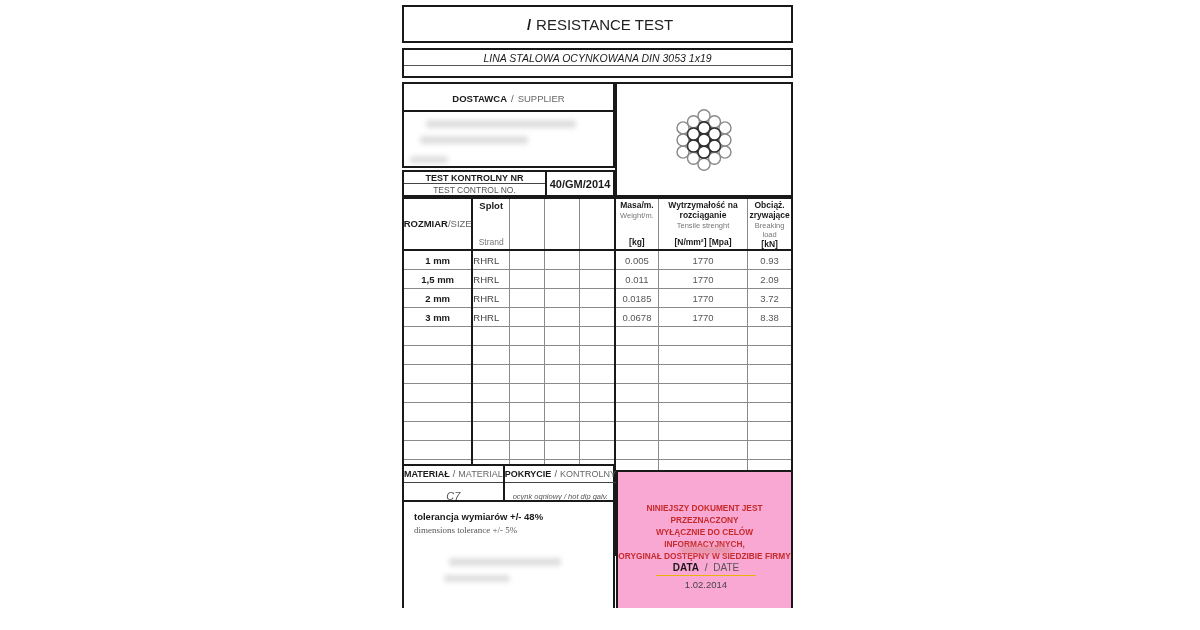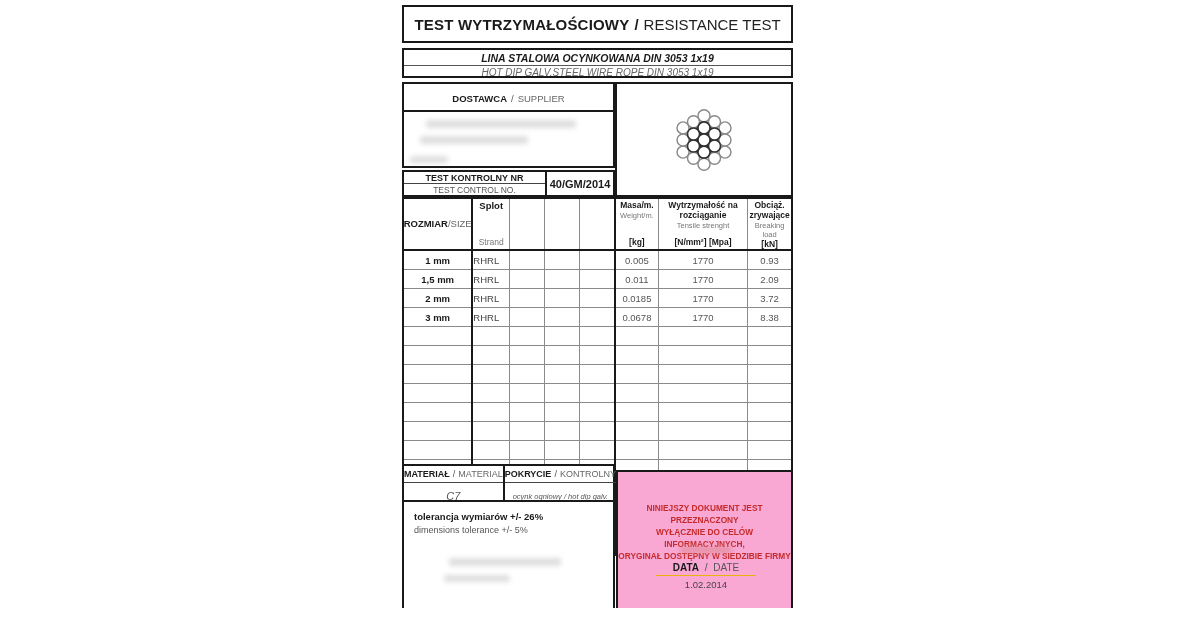--- a/index.html
+++ b/index.html
@@ -9,21 +9,21 @@
   .box{border:2px solid #191919;background:#fff;}
 
   
   #title-box{left:402px;top:5px;width:391px;height:38px;display:flex;align-items:center;justify-content:center;}
   #title-box .pl{font-weight:bold;font-size:15px;letter-spacing:.2px;}
   #title-box .sep{font-size:15px;font-weight:bold;margin:0 5px;}
   #title-box .en{font-size:15px;color:#222;}
 
   #subtitle-box{left:402px;top:48px;width:391px;height:30px;}
   #subtitle-box .r1{height:15px;border-bottom:1px solid #555;display:flex;align-items:center;justify-content:center;
-                    font-style:italic;font-weight:bold;font-size:10.5px;}
+                    font-style:italic;font-weight:normal;font-size:10.5px;}
   #subtitle-box .r2{height:13px;display:flex;align-items:center;justify-content:center;
                     font-style:italic;font-size:10px;color:#666;}
 
   
   #dostawca-box{left:402px;top:82px;width:213px;height:32px;display:flex;align-items:center;justify-content:center;}
   #dostawca-box .pl{font-weight:bold;font-size:9.5px;}
   #dostawca-box .sep{font-size:9.5px;color:#555;margin:0 4px;}
   #dostawca-box .en{font-size:9.5px;color:#666;}
 
   #supplier-box{left:402px;top:110px;width:213px;height:58px;}
@@ -72,46 +72,44 @@
   #material-box .lab{height:16px;border-bottom:1px solid #444;display:flex;align-items:center;justify-content:center;}
   #material-box .lab .pl{font-weight:bold;font-size:9px;}
   #material-box .lab .sep{font-size:9px;color:#555;margin:0 3px;}
   #material-box .lab .en{font-size:9px;color:#666;}
   #material-box .val{flex:1;display:flex;align-items:center;justify-content:center;}
   #material-box .val.c7{font-style:italic;font-size:11px;color:#555;}
   #material-box .val.cov{font-style:italic;font-size:7.5px;color:#555;}
 
   #tolerance-box{left:402px;top:500px;width:213px;height:108px;border:2px solid #191919;border-bottom:none;background:#fff;padding:9px 0 0 10px;}
   #tolerance-box .pl{font-weight:bold;font-size:9.5px;}
-  #tolerance-box .en{font-size:9px;color:#555;margin-top:3px;}
+  #tolerance-box .en{font-size:9px;color:#555;margin-top:3px;font-family:Liberation Serif, serif;}
 
   
   #notice-box{left:616px;top:470px;width:177px;height:138px;border:2px solid #191919;border-bottom:none;background:#f9a8d4;}
   #disclaimer{margin-top:30px;text-align:center;font-weight:bold;font-size:8.3px;line-height:1.45;}
   #date-block{position:absolute;left:38px;top:90px;width:100px;text-align:center;}
   #date-block .lab{border-bottom:1px solid #eab308;padding-bottom:2px;font-size:10px;}
   #date-block .lab .pl{font-weight:bold;}
   #date-block .lab .sep{color:#555;margin:0 3px;}
   #date-block .lab .en{color:#555;}
   #date-block .val{margin-top:3px;font-size:9.5px;color:#444;}
 </style>
 </head>
 <body>
 
 <div id="canvas">
 
   <div class="abs box" id="title-box">
-    <span class="pl">TEST WYTRZYMAŁOŚCIOWY</span>
     <span class="sep">/</span>
     <span class="en">RESISTANCE TEST</span>
   </div>
 
   <div class="abs box" id="subtitle-box">
     <div class="r1">LINA STALOWA OCYNKOWANA  DIN 3053  1x19</div>
-    <div class="r2">HOT DIP GALV.STEEL WIRE ROPE DIN 3053  1x19</div>
   </div>
 
   <div class="abs box" id="dostawca-box">
     <span class="pl">DOSTAWCA</span>
     <span class="sep">/</span>
     <span class="en">SUPPLIER</span>
   </div>
 
   <div class="abs box" id="supplier-box">
     <div class="smudge" style="left:22px;top:8px;width:150px;height:8px;"></div>
@@ -386,21 +384,21 @@
       <div class="lab">
         <span class="pl">POKRYCIE</span>
         <span class="sep">/</span>
         <span class="en">KONTROLNY</span>
       </div>
       <div class="val cov">ocynk ogniowy / hot dip galv.</div>
     </div>
   </div>
 
   <div class="abs" id="tolerance-box">
-    <div class="pl">tolerancja wymiarów +/- 26%</div>
+    <div class="pl">tolerancja wymiarów +/- 48%</div>
     <div class="en">dimensions tolerance +/- 5%</div>
     <div class="smudge" style="left:45px;top:56px;width:112px;height:8px;"></div>
     <div class="smudge" style="left:40px;top:73px;width:66px;height:7px;"></div>
   </div>
 
   <div class="abs" id="notice-box">
     <div id="disclaimer" style="color: rgb(198, 42, 42);">
       <div>NINIEJSZY DOKUMENT JEST PRZEZNACZONY</div>
       <div>WYŁĄCZNIE DO CELÓW INFORMACYJNYCH,</div>
       <div>ORYGINAŁ DOSTĘPNY W SIEDZIBIE FIRMY</div>

